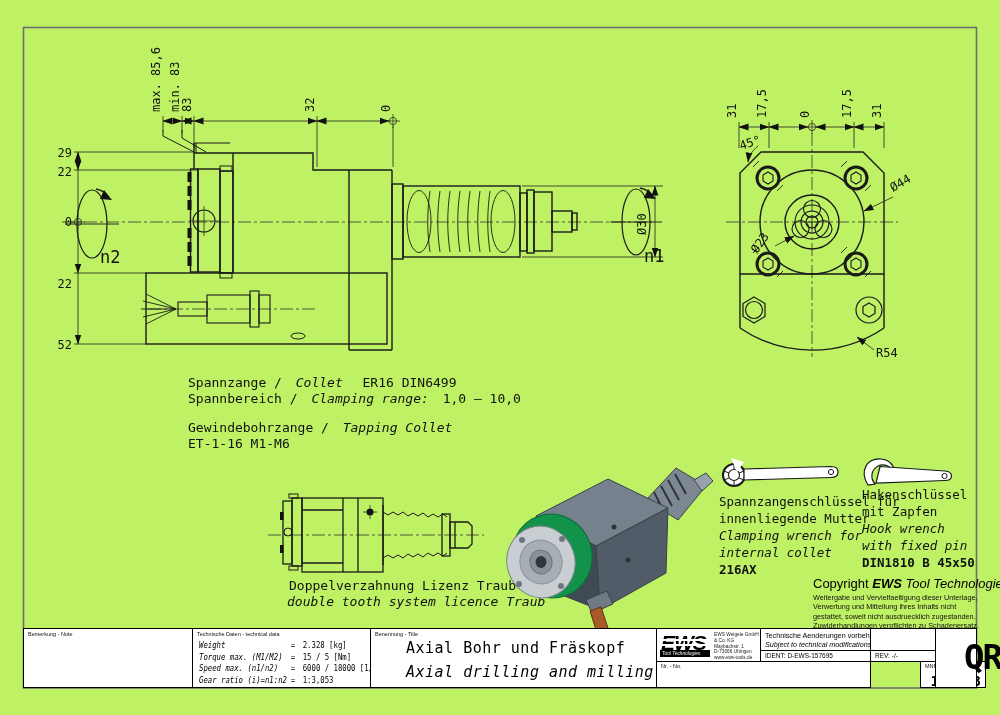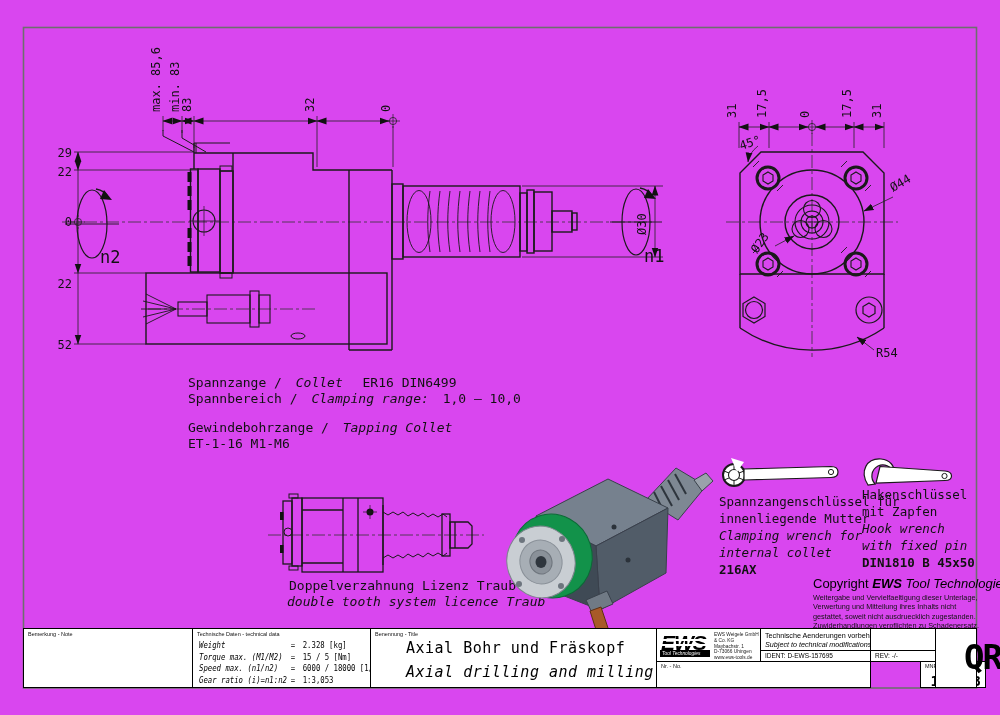--- a/index.html
+++ b/index.html
@@ -1,16 +1,16 @@
 <!DOCTYPE html>
 <html><head>
 <meta charset="utf-8">
 <style>
   html,body{margin:0;padding:0;background:#fff;}
-  #stage{position:relative;width:1000px;height:715px;background:#d946ef;overflow:hidden;
+  #stage{position:relative;width:1000px;height:715px;background:#bef264;overflow:hidden;
          font-family:"Liberation Sans",sans-serif;color:#000;}
   svg text{font-family:"DejaVu Sans Mono",monospace;fill:#111;}
   .abs{position:absolute;box-sizing:border-box;}
   .tb-box{position:absolute;box-sizing:border-box;border:1px solid #000;background:#fff;}
   .tb-label{position:absolute;font-size:5.5px;color:#111;white-space:nowrap;}
   .mono{font-family:"DejaVu Sans Mono",monospace;margin-left:27px;}
   .tech-rows{position:absolute;left:6px;top:11px;transform:scaleX(.85);transform-origin:0 0;}
   .tech-row{display:flex;white-space:nowrap;font-size:8.6px;line-height:11.5px;
             font-family:"DejaVu Sans Mono",monospace;}
   .tech-row .lbl{font-style:italic;width:108px;}

